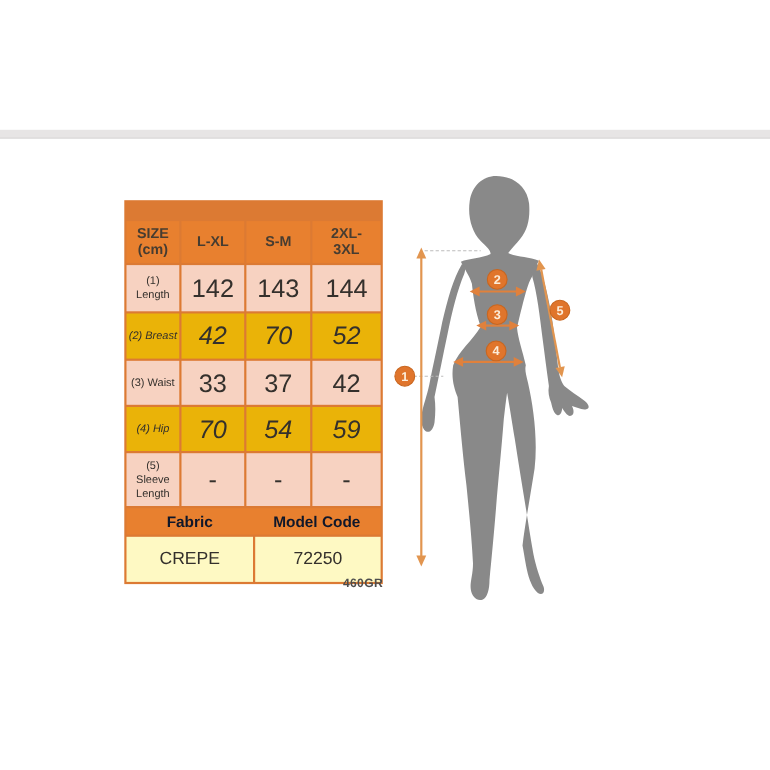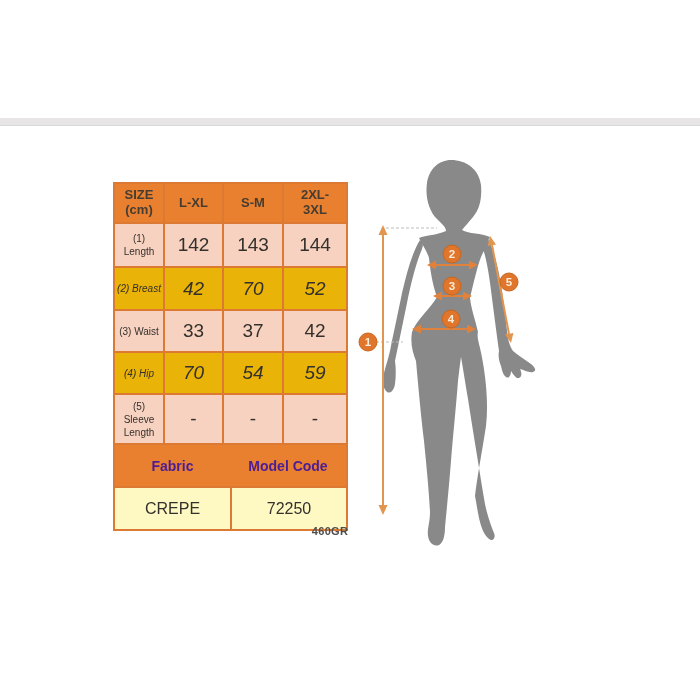--- a/index.html
+++ b/index.html
@@ -11,30 +11,30 @@
     position:absolute;left:0;top:118px;width:700px;height:7px;
     background:#e7e5e5;border-bottom:1px solid #d9d7d7;
   }
   
   .tbl{
     position:absolute;left:113px;top:182px;width:235px;height:349px;
     background:#dc7a33;padding:2px;box-sizing:border-box;
     display:flex;flex-direction:column;gap:2px;
   }
   .grid{display:grid;gap:2px;}
-  .gridA{grid-template-columns:48px 57px 58px 62px;grid-template-rows:38px 42px 41px 40px 40px 48px;}
+  .gridA{grid-template-columns:48px 57px 58px 62px;grid-template-rows:38px 42px 41px 40px 40px 48px;margin-top:17px;}
   .strip{height:41px;display:grid;grid-template-columns:115px 116px;background:#e8802f;}
   .gridC{grid-template-columns:115px 114px;grid-template-rows:41px;}
   .cell{display:flex;align-items:center;justify-content:center;text-align:center;box-sizing:border-box;}
   .hdr{background:#e8802f;color:#463c31;font-weight:700;font-size:13px;line-height:1.12;white-space:pre-line;}
   .rowlight{background:#eab308;font-style:italic;}
   .rowdark{background:#f7d2c1;}
   .lbl{font-size:10px;line-height:1.3;white-space:pre-line;color:#34302c;}
-  .val{font-size:19px;color:#34302c;}
-  .striptxt{color:#4c1d95;font-weight:700;font-size:14px;}
+  .val{font-size:23px;color:#34302c;}
+  .striptxt{color:#0f172a;font-weight:700;font-size:14px;}
   .botcell{background:#fef9c3;font-size:16px;color:#34302c;}
   
   .footnote{
     position:absolute;left:297px;top:525px;width:66px;text-align:center;
     font-size:11px;font-weight:600;color:#4d4d4d;letter-spacing:.3px;
   }
   
   .fig{position:absolute;left:0;top:0;}
   .sil{fill:#898989;}
   .ln{stroke:#e2954f;stroke-width:2;fill:none;}

